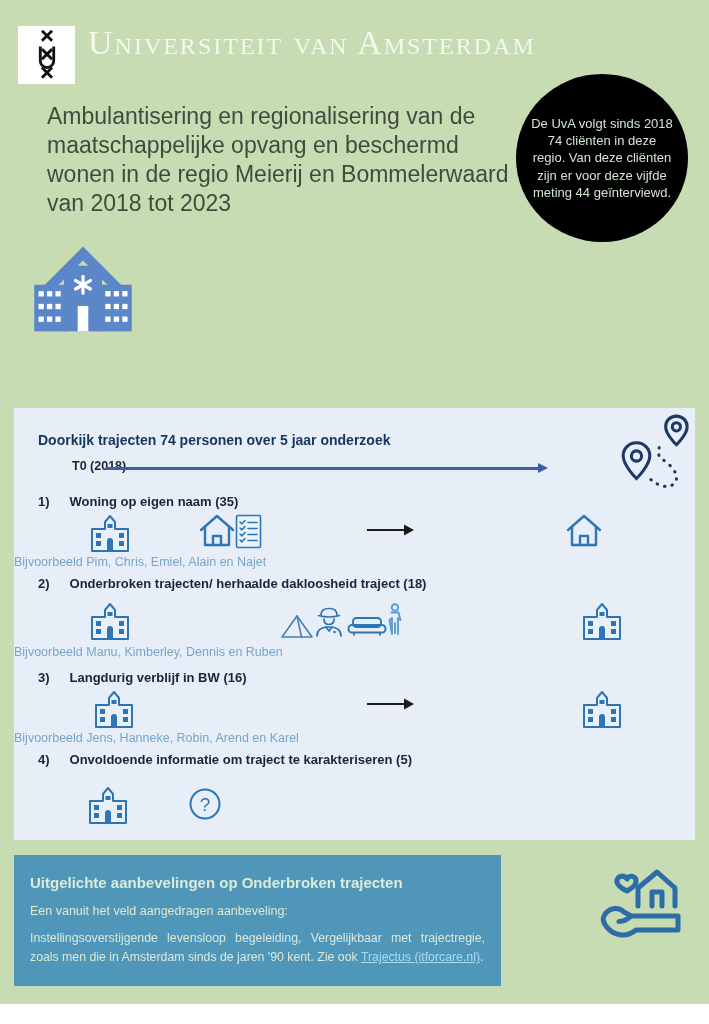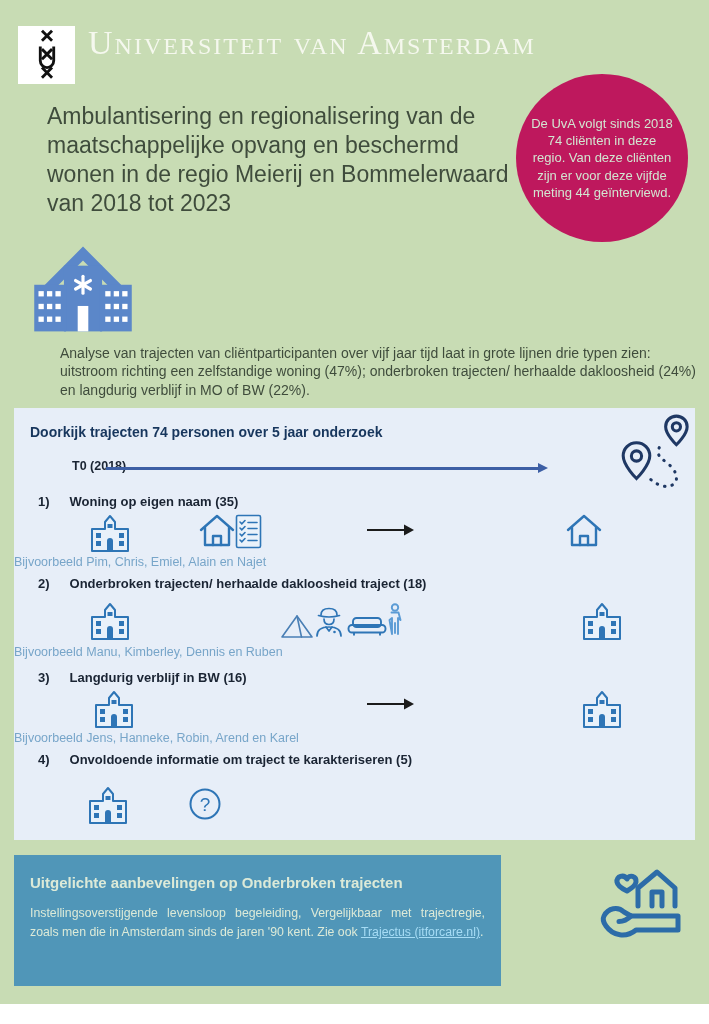--- a/index.html
+++ b/index.html
@@ -8,33 +8,33 @@
     font-family:"Liberation Sans",sans-serif;overflow:hidden;
   }
   .poster{position:absolute;left:0;top:0;width:709px;height:1004px;background:#c8dcb4;}
   
   .logo-box{position:absolute;left:18px;top:26px;width:57px;height:58px;background:#ffffff;
     display:flex;align-items:center;justify-content:center;}
   .wordmark{position:absolute;left:88px;top:24px;font-family:"Liberation Serif",serif;
     font-variant:small-caps;font-size:34px;letter-spacing:2px;color:#f5f8ee;white-space:nowrap;}
   
   .bubble{position:absolute;left:516px;top:74px;width:172px;height:168px;border-radius:50%;
-    background:#be185d;display:flex;align-items:center;justify-content:center;text-align:center;}
+    background:#000000;display:flex;align-items:center;justify-content:center;text-align:center;}
   .bubble p{margin:0;padding:0 14px;font-size:13px;line-height:1.32;color:#d3e5d1;}
   
   .title{position:absolute;left:47px;top:102px;width:475px;margin:0;font-size:23px;
     line-height:1.26;font-weight:500;color:#3f4c3c;}
   .intro-icon{position:absolute;left:30px;top:246px;width:106px;height:86px;}
   .intro-text{position:absolute;left:146px;top:238px;width:548px;margin:0;font-size:16.5px;
     line-height:1.33;color:#3f4c3c;}
   .analysis{position:absolute;left:60px;top:344px;width:636px;margin:0;font-size:14px;
     line-height:1.32;color:#3f4c3c;}
   
   .panel{position:absolute;left:14px;top:408px;width:681px;height:432px;background:#e7eef8;}
-  .panel-title{position:absolute;left:16px;top:16px;margin:0;font-size:14px;font-weight:bold;color:#17365d;}
+  .panel-title{position:absolute;left:16px;top:16px;margin:8px;font-size:14px;font-weight:bold;color:#17365d;}
   .t0-label{position:absolute;left:58px;top:51px;font-size:12.5px;font-weight:bold;color:#1a2433;}
   .tl-arrow{position:absolute;left:92px;top:59px;width:432px;height:2.5px;background:#3d5fa5;}
   .tl-arrow::after{content:"";position:absolute;right:-10px;top:-4.5px;border-left:10px solid #3d5fa5;
     border-top:5.5px solid transparent;border-bottom:5.5px solid transparent;}
   .route{position:absolute;left:606px;top:4px;}
   .row{position:absolute;left:0;right:0;}
   .row1{top:86px;} .row2{top:168px;} .row3{top:262px;} .row4{top:344px;}
   .row-head{padding-left:24px;display:flex;gap:20px;font-size:13px;font-weight:bold;color:#1a2433;}
   .icon-strip{position:relative;height:42px;margin-top:4px;}
   .row4 .icon-strip{margin-top:18px;}
@@ -167,21 +167,20 @@
           <rect x="79" y="54" width="5" height="5"></rect>
           <rect x="87" y="54" width="5" height="5"></rect>
         <rect x="71" y="66" width="5" height="5"></rect>
           <rect x="79" y="66" width="5" height="5"></rect>
           <rect x="87" y="66" width="5" height="5"></rect>
         <rect x="45" y="56" width="10" height="24"></rect>
       </g>
     </svg>
   </div>
 
-  <p class="analysis">Analyse van trajecten van cliëntparticipanten over vijf jaar tijd laat in grote lijnen drie typen zien: uitstroom richting een zelfstandige woning (47%); onderbroken trajecten/ herhaalde dakloosheid (24%) en langdurig verblijf in MO of BW (22%).</p>
 
   <section class="panel">
     <h2 class="panel-title">Doorkijk trajecten 74 personen over 5 jaar onderzoek</h2>
     <span class="t0-label">T0 (2018)</span>
     <div class="tl-arrow"></div>
 
     <svg class="route" width="78" height="88" viewBox="0 0 76 86">
       <g stroke="#1f3864" stroke-width="3" fill="none">
         <path d="M55 4 c-6 0 -10.5 4.6 -10.5 10.3 c0 7.6 10.5 17.7 10.5 17.7 s10.5 -10.1 10.5 -17.7 C65.5 8.6 61 4 55 4 z"></path>
         <circle cx="55" cy="14.5" r="4"></circle>
@@ -275,20 +274,21 @@
         <svg class="ic" style="left:174px;top:2px" width="34" height="34" viewBox="0 0 34 34">
             <use href="#sym-question"></use>
           </svg>
       </div>
       <p class="caption"></p>
     </div>
   </section>
 
   <section class="recs">
     <p class="rec-h">Uitgelichte aanbevelingen op Onderbroken trajecten</p>
+    <p class="rec-s">Een vanuit het veld aangedragen aanbeveling:</p>
     <p class="rec-b"><span>Instellingsoverstijgende levensloop begeleiding, Vergelijkbaar met trajectregie, zoals men die in Amsterdam sinds de jaren '90 kent. Zie ook </span><a href="#">Trajectus (itforcare.nl)</a><span>.</span></p>
   </section>
 
   <svg class="hand-house" width="92" height="98" viewBox="0 0 92 92">
     <g stroke="#2c6ca8" stroke-width="5" fill="none" stroke-linejoin="round" stroke-linecap="round">
       <path d="M33 20 c-3 -5 -11 -3 -10 3 c0.7 4.5 10 9 10 9 s8.5 -5 9 -9 c0.8 -6 -7 -8 -9 -3 z"></path>
       <path d="M44 47 V29 L63 13 L81 29 V47"></path>
       <path d="M58 47 V33 H68 V47"></path>
       <path d="M10 57 C 14 49 24 47 30 53 L 37 57 H 84 V 71 H 42 C 32 79 19 77 12 67 C 9 63 8.5 60 10 57 Z"></path>
       <path d="M37 57 C 33 61 29 62.5 25 62.5"></path>

